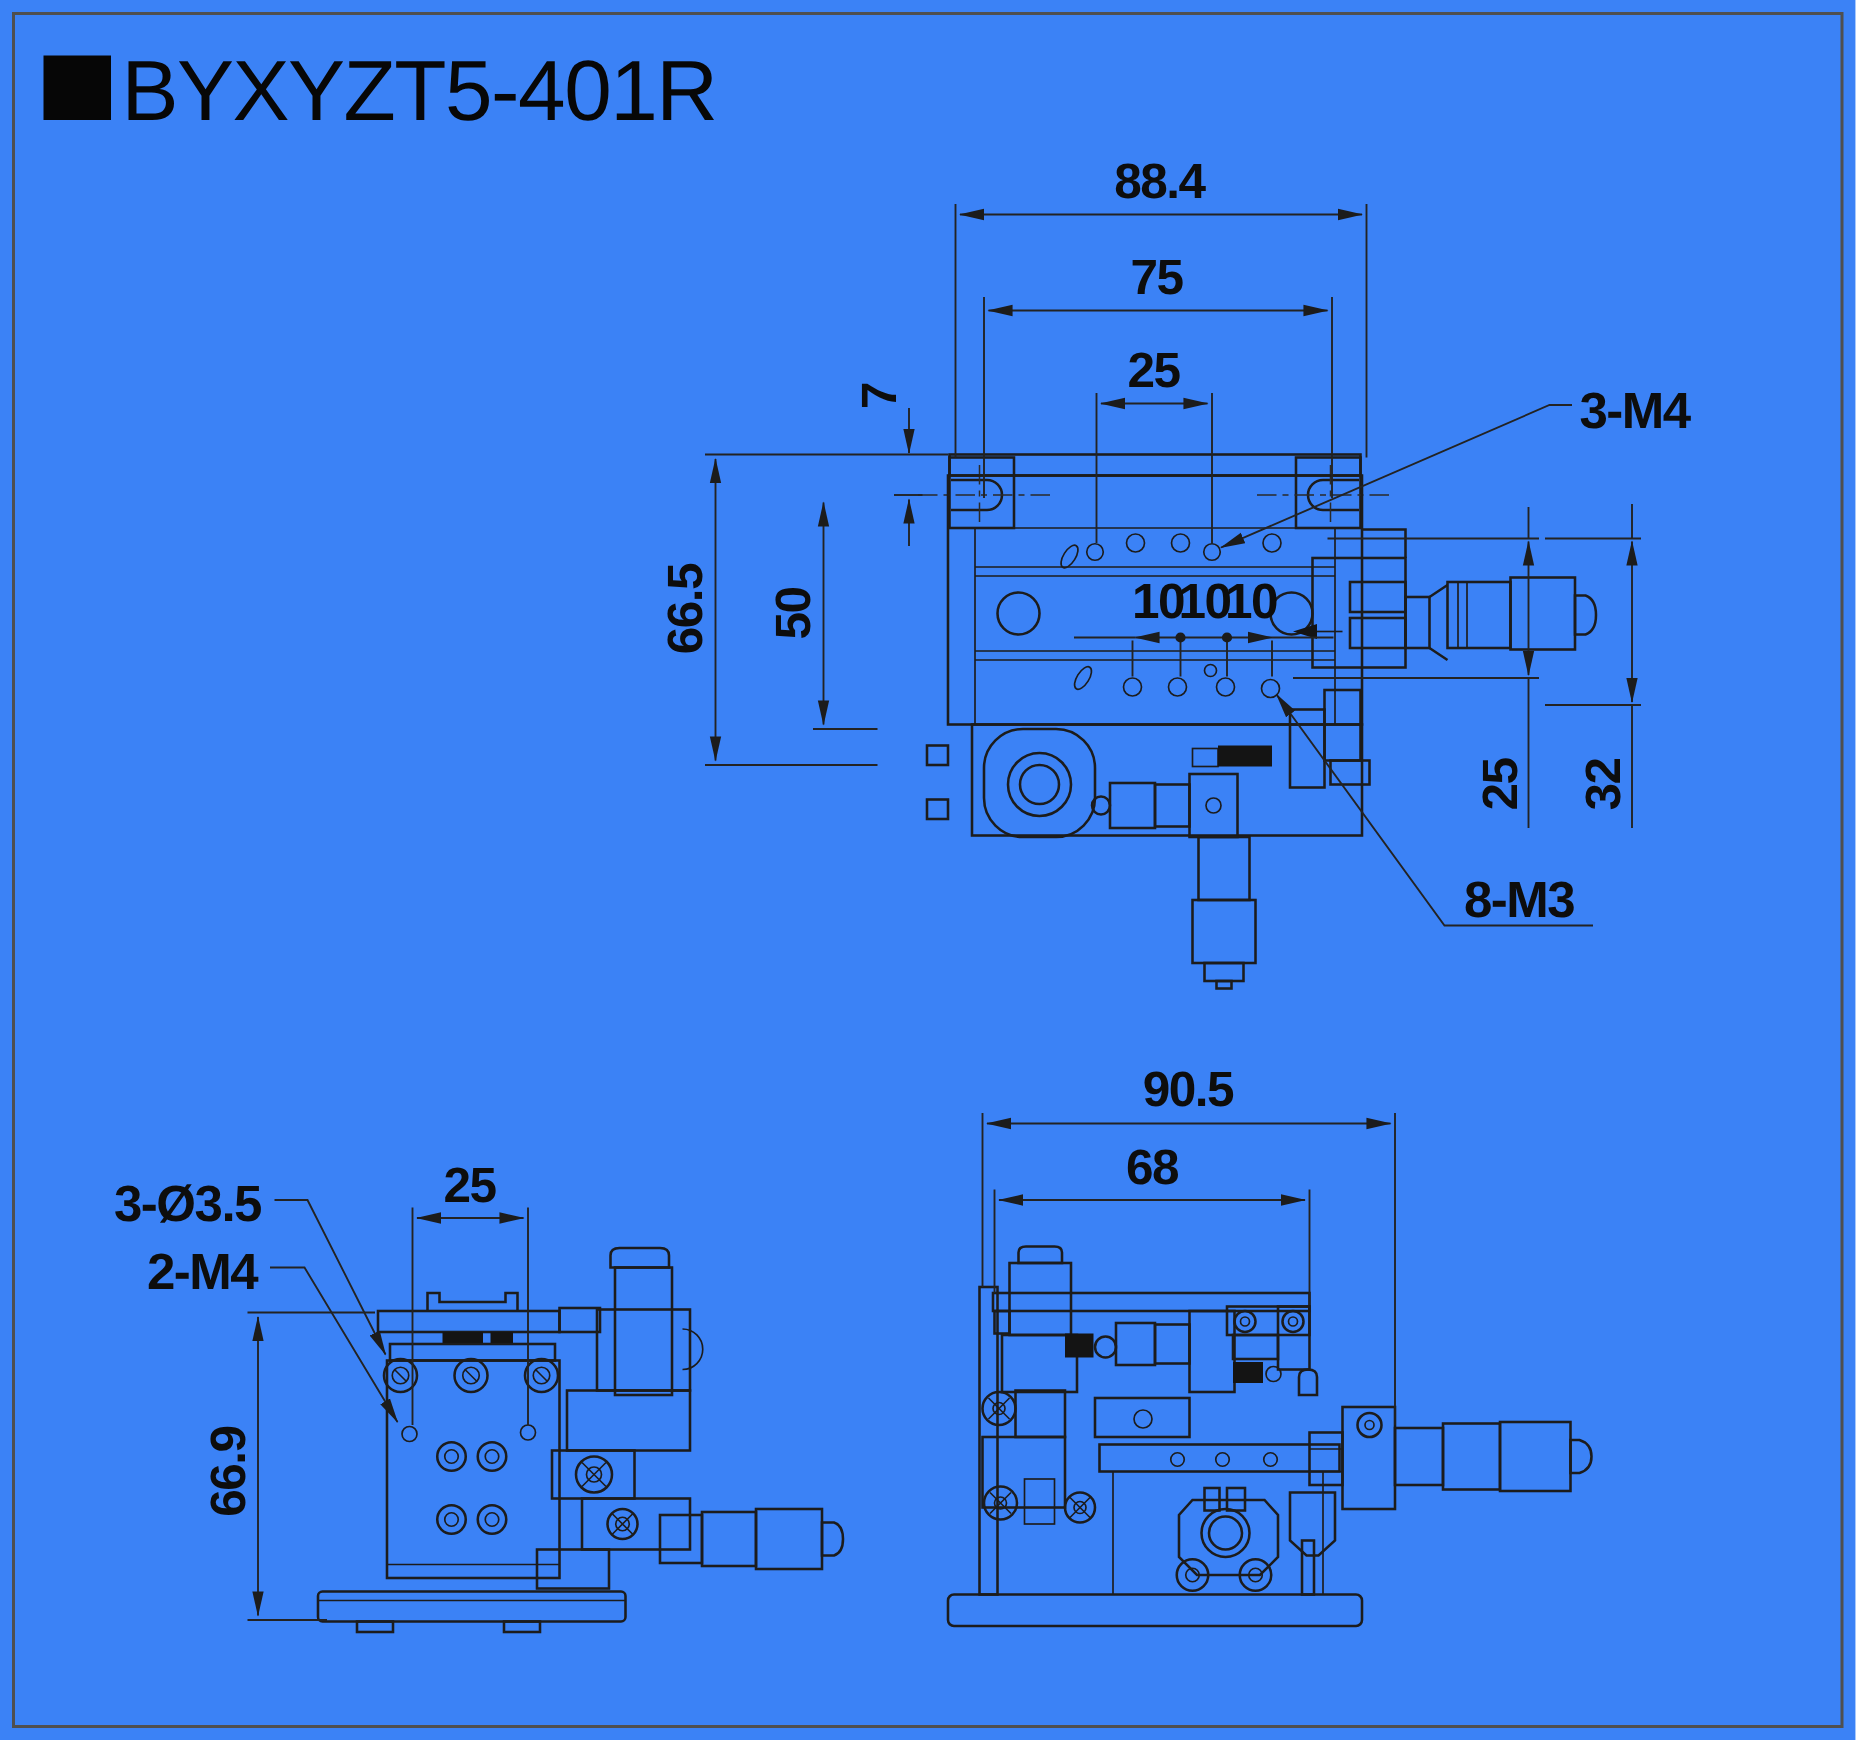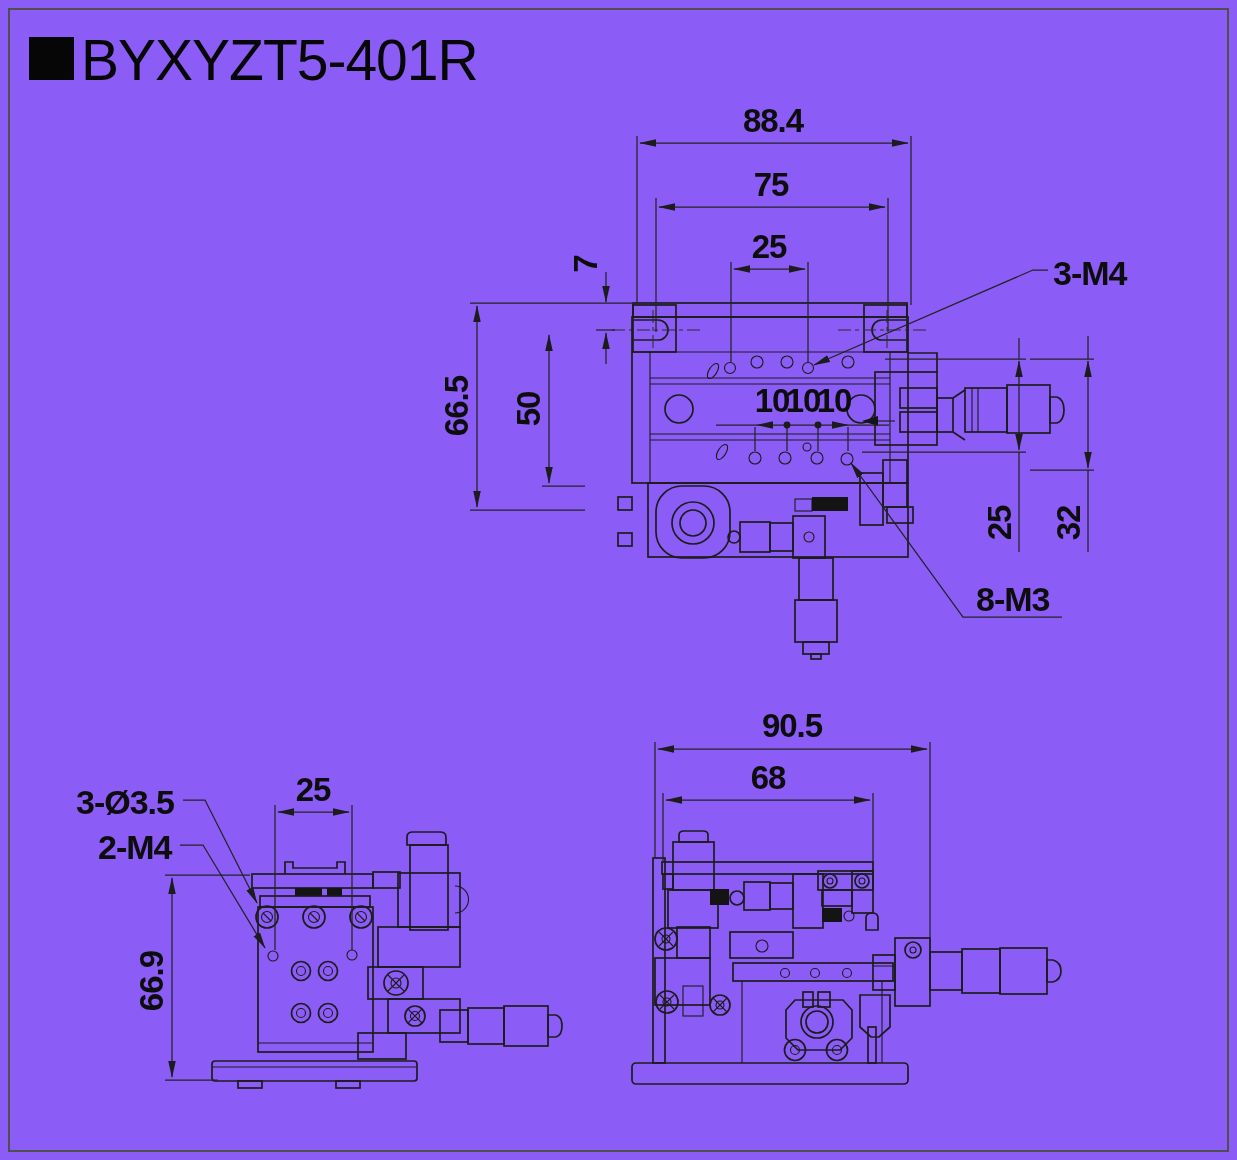--- a/index.html
+++ b/index.html
@@ -1,16 +1,16 @@
 <!DOCTYPE html>
 <html><head>
 <meta charset="utf-8">
 <style>
   html,body{margin:0;padding:0;background:#ffffff;}
-  .page{position:relative;width:1237px;height:1160px;background:#8b5cf6;
+  .page{position:relative;width:1237px;height:1160px;background:#3b82f6;
         font-family:"Liberation Sans", sans-serif;}
   svg{display:block}
   .ol{fill:none;stroke:#1c1c1c;stroke-width:1.7;stroke-linejoin:miter;stroke-linecap:butt}
   .olt{fill:none;stroke:#1c1c1c;stroke-width:1.1}
   .bfill{fill:#141414;stroke:none}
   .dim{fill:none;stroke:#232323;stroke-width:1.25}
   .cl{fill:none;stroke:#2a2a2a;stroke-width:1;stroke-dasharray:13 4 4 4}
   .dimtext{font-family:"Liberation Sans",sans-serif;font-size:33px;font-weight:700;
            fill:#0d0d0d;letter-spacing:-1px}
   .labeltext{font-family:"Liberation Sans",sans-serif;font-size:34px;font-weight:700;

